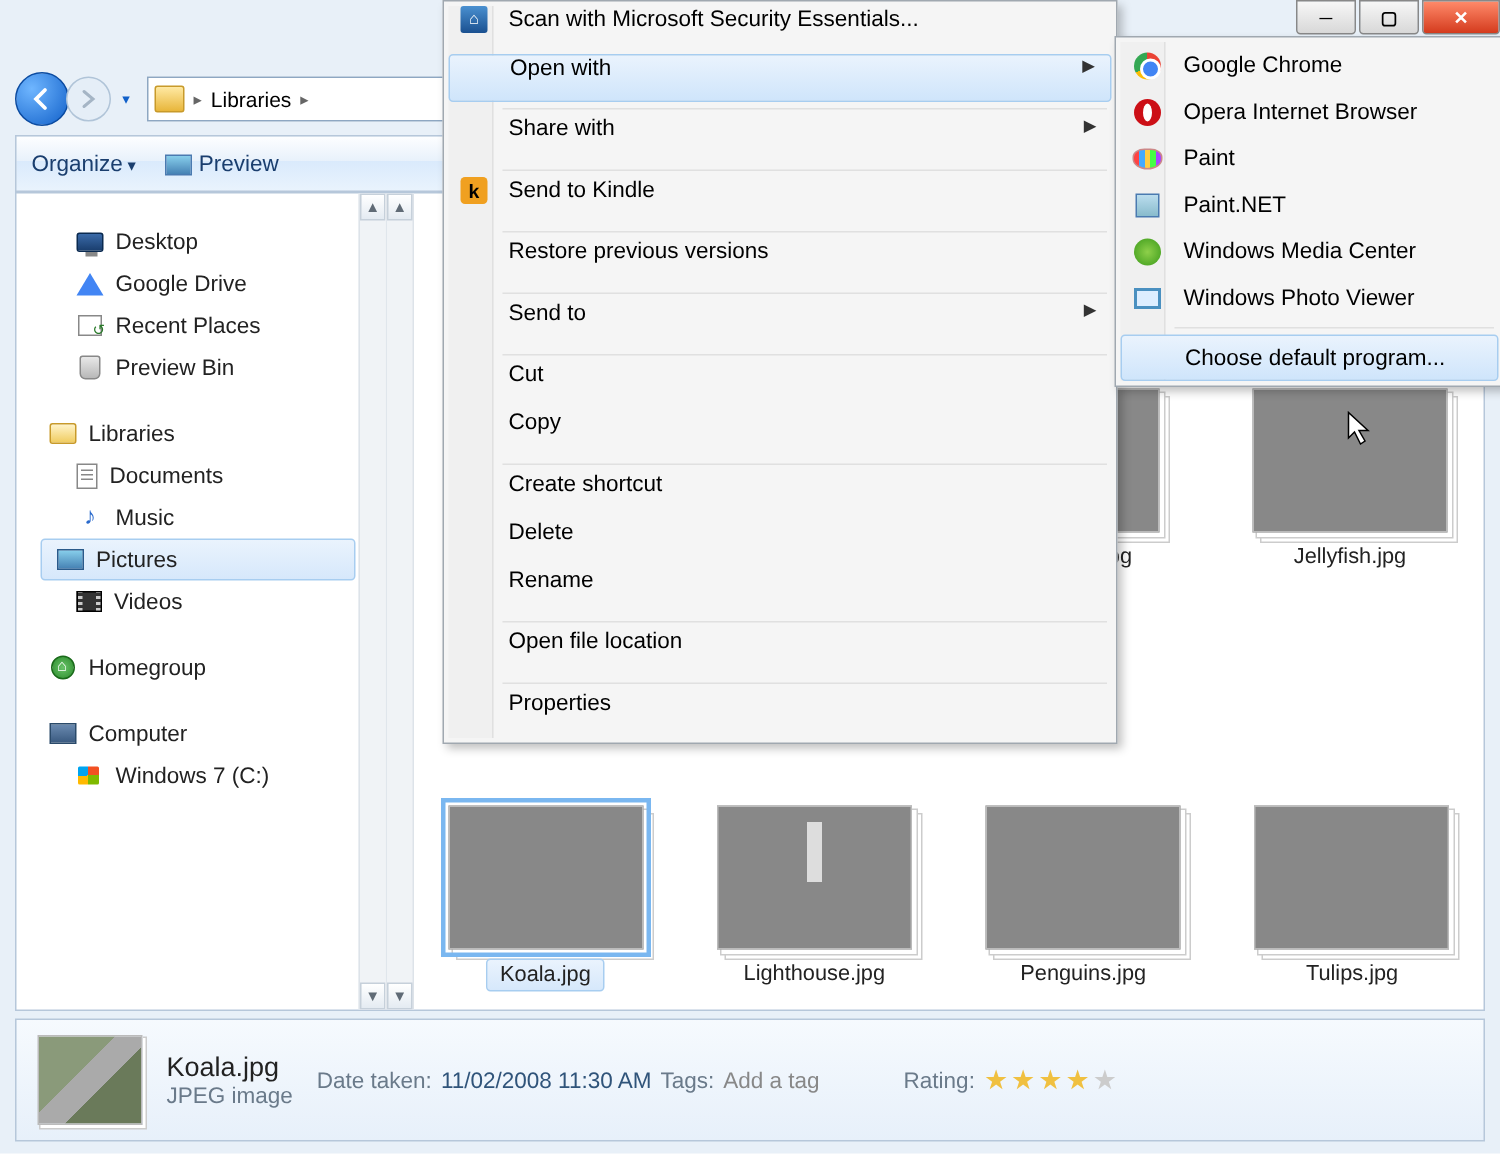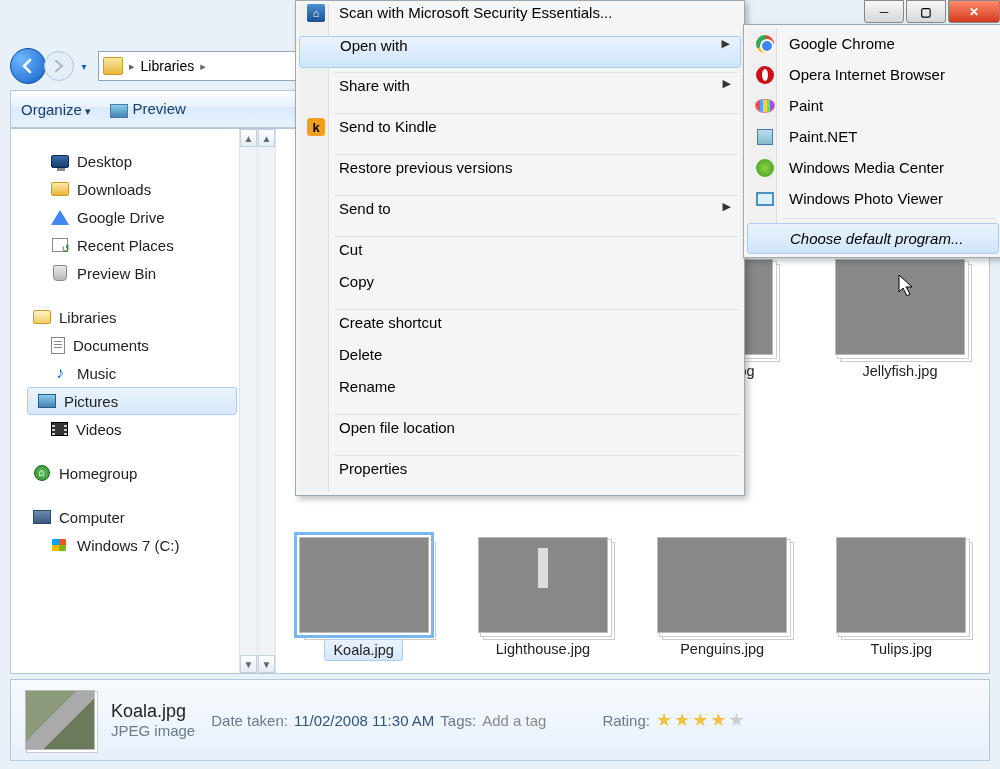--- a/index.html
+++ b/index.html
@@ -98,21 +98,21 @@
 .ctxsep { height:1px; background:#e0e0e0; margin:4px 3px 4px 36px; position:relative; z-index:1;}
 .ctx-icon { position:absolute; left:8px; width:18px; height:18px; display:flex; align-items:center; justify-content:center;}
 .ctx-mse { background:linear-gradient(#4a90d0,#1a5090); border-radius:2px;}
 .ctx-mse::after{content:"⌂";color:#fff;font-size:11px;}
 .ctx-kindle { background:#f0a020; border-radius:3px; color:#000; font-weight:bold; font-size:13px;}
 
 
 .submenu { position:absolute; top:24px; left:743px; width:260px; background:#f5f5f5; border:1px solid #a0a8b0; box-shadow:3px 3px 6px rgba(0,0,0,.25); padding:3px; font-size:15px;}
 .submenu .gutter{position:absolute;left:3px;top:3px;bottom:3px;width:30px;background:#f0f0f0;border-right:1px solid #e0e0e0;}
 .subitem { position:relative; display:flex; align-items:center; height:31px; padding-left:42px; z-index:1;}
-.subitem.highlight { background:linear-gradient(#eaf3fd,#cfe5fb); border:1px solid #a7cdf0; border-radius:3px;font-style:italic;}
+.subitem.highlight { background:linear-gradient(#eaf3fd,#cfe5fb); border:1px solid #a7cdf0; border-radius:3px;}
 .sub-icon { position:absolute; left:8px; width:20px; height:20px; display:flex; align-items:center; justify-content:center;}
 .i-chrome{width:18px;height:18px;border-radius:50%;background:conic-gradient(#ea4335 0 120deg,#fbbc05 120deg 240deg,#34a853 240deg);position:relative;}
 .i-chrome::after{content:"";position:absolute;top:4px;left:4px;width:10px;height:10px;border-radius:50%;background:#4285f4;border:2px solid #fff;}
 .i-opera{width:18px;height:18px;border-radius:50%;background:#cc0f16;position:relative;}
 .i-opera::after{content:"";position:absolute;top:3px;left:6px;width:6px;height:12px;border-radius:50%;background:#fff;}
 .i-paint{width:20px;height:14px;background:linear-gradient(90deg,#f44 0 20%,#4af 20% 40%,#fc4 40% 60%,#4f4 60% 80%,#a4f 80%);border-radius:40% 40% 50% 50%;border:1px solid #c88;}
 .i-paintnet{width:16px;height:16px;border:1px solid #4a7ab0;background:linear-gradient(#bde,#8bc);}
 .i-wmc{width:18px;height:18px;border-radius:50%;background:radial-gradient(circle,#8ed04a,#3a9a1a);}
 .i-wpv{width:18px;height:14px;border:2px solid #4a90c0;background:#def;}
 .subsep{height:1px;background:#e0e0e0;margin:4px 3px 4px 36px;position:relative;z-index:1;}
@@ -165,26 +165,20 @@
   <div class="sidebar">
     <div id="sb-favorites">
         <div class="sbitem">
           <span class="ic">
             <span class="ic-monitor"></span>
           </span>
           <span>Desktop</span>
         </div>
         <div class="sbitem">
           <span class="ic">
-            <span class="ic-folder"></span>
-          </span>
-          <span>Downloads</span>
-        </div>
-        <div class="sbitem">
-          <span class="ic">
             <span class="ic-gdrive"></span>
           </span>
           <span>Google Drive</span>
         </div>
         <div class="sbitem">
           <span class="ic">
             <span class="ic-recent"></span>
           </span>
           <span>Recent Places</span>
         </div>

